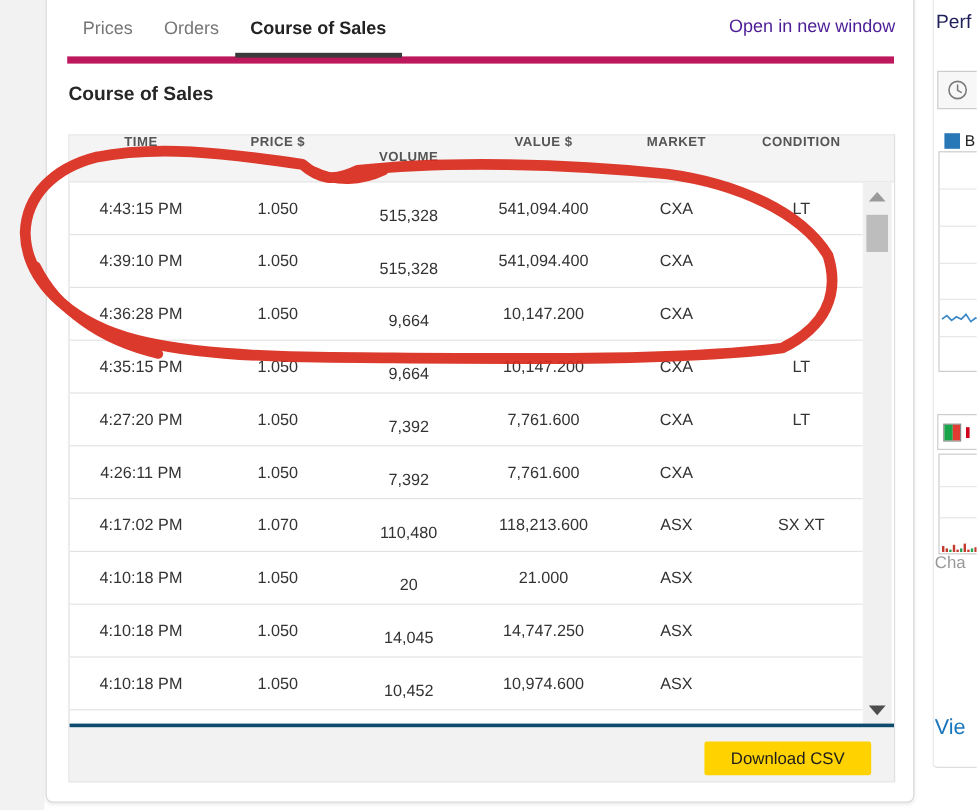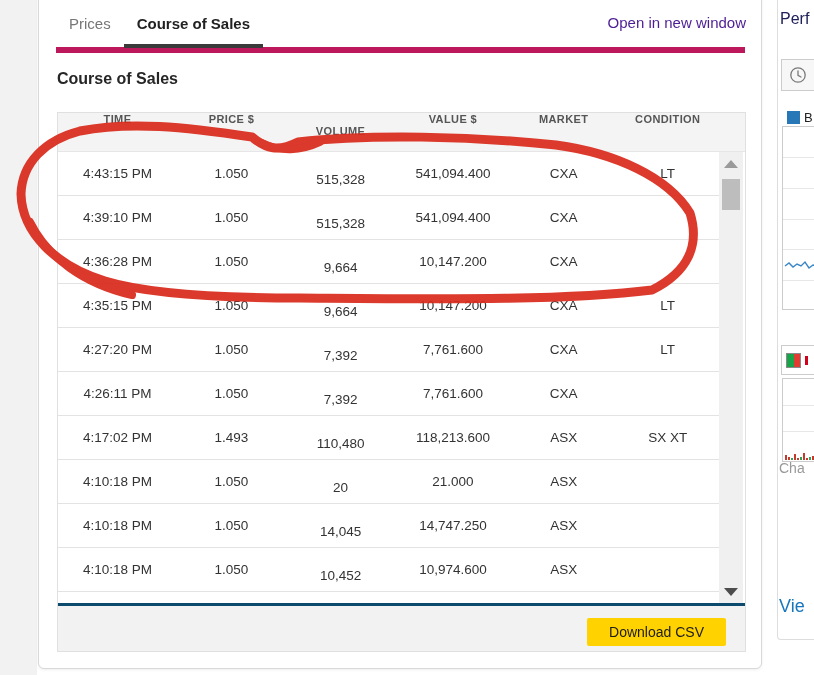--- a/index.html
+++ b/index.html
@@ -74,20 +74,21 @@
 <body>
 
 <div class="stage">
 
   <div class="gutter"></div>
 
   <div class="card"></div>
 
   <div class="tabbar">
     <div class="tab">Prices</div>
+    <div class="tab">Orders</div>
     <div class="tab active">Course of Sales</div>
   </div>
   <div class="open-link">Open in new window</div>
 
   <div class="section-title">Course of Sales</div>
 
   <div class="table-box">
     <div class="thead">
       <div class="thead-inner">
         <div class="th c0">TIME</div>
@@ -143,21 +144,21 @@
         <div class="tr">
           <div class="td c0">4:26:11 PM</div>
           <div class="td c1">1.050</div>
           <div class="td c2">7,392</div>
           <div class="td c3">7,761.600</div>
           <div class="td c4">CXA</div>
           <div class="td c5"></div>
         </div>
         <div class="tr">
           <div class="td c0">4:17:02 PM</div>
-          <div class="td c1">1.493</div>
+          <div class="td c1">1.070</div>
           <div class="td c2">110,480</div>
           <div class="td c3">118,213.600</div>
           <div class="td c4">ASX</div>
           <div class="td c5">SX XT</div>
         </div>
         <div class="tr">
           <div class="td c0">4:10:18 PM</div>
           <div class="td c1">1.050</div>
           <div class="td c2">20</div>
           <div class="td c3">21.000</div>

